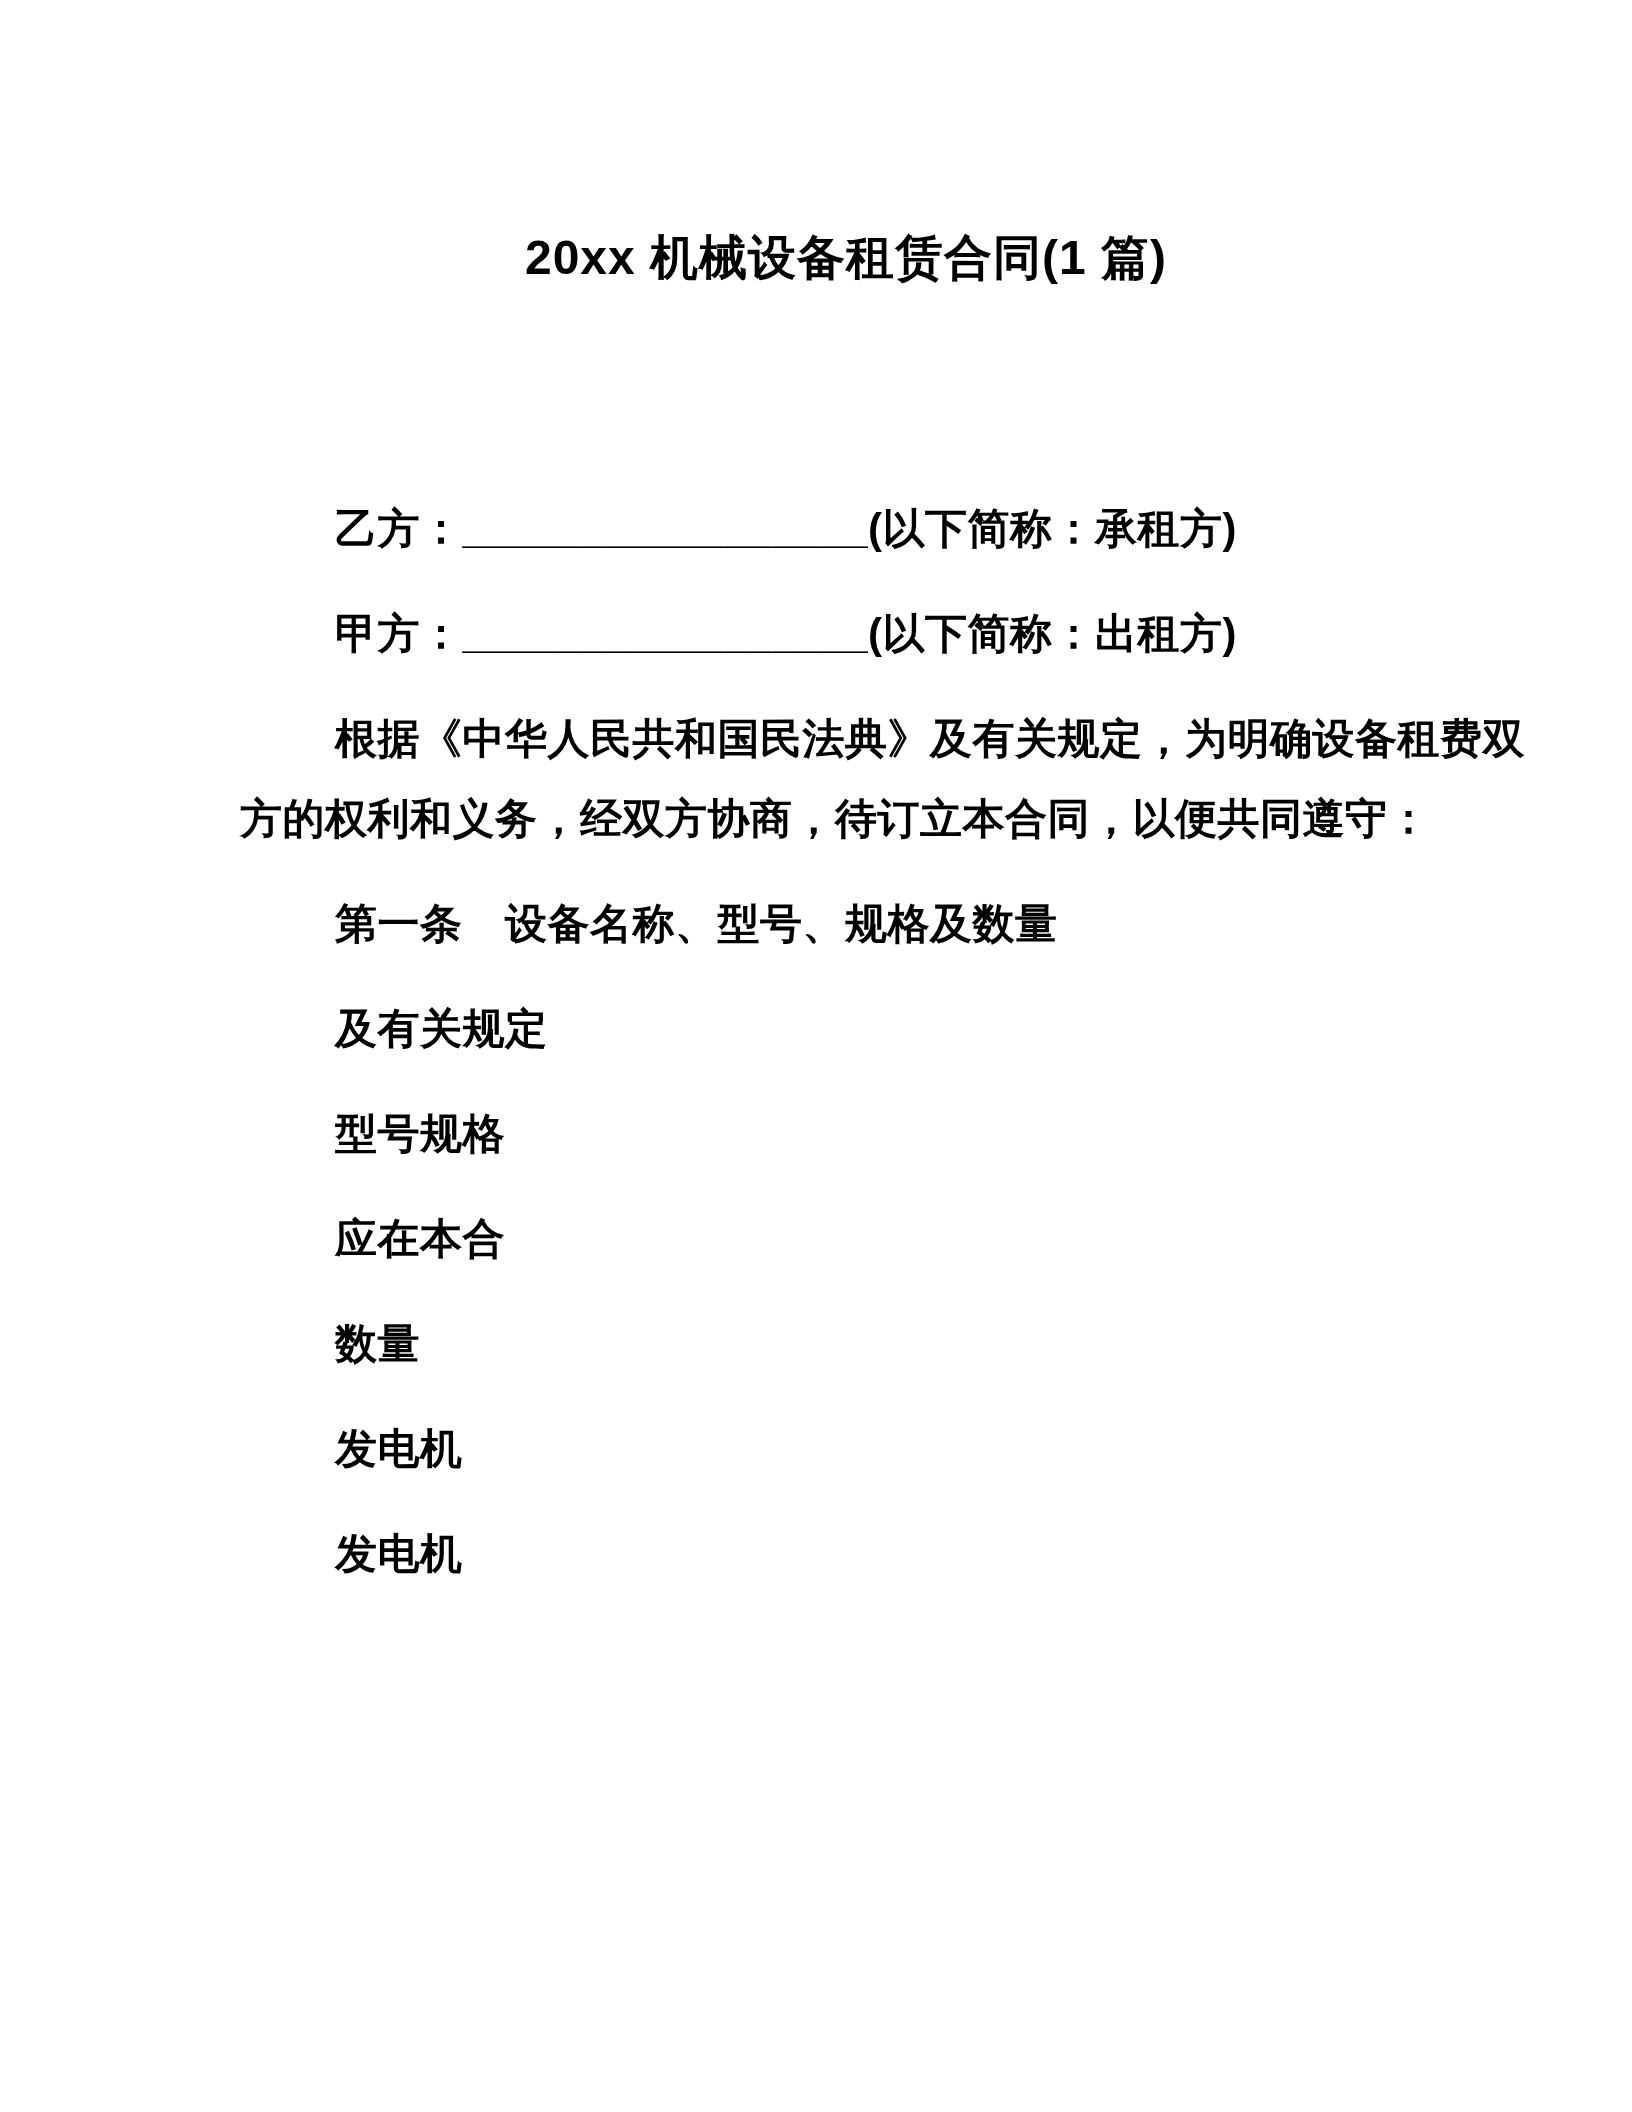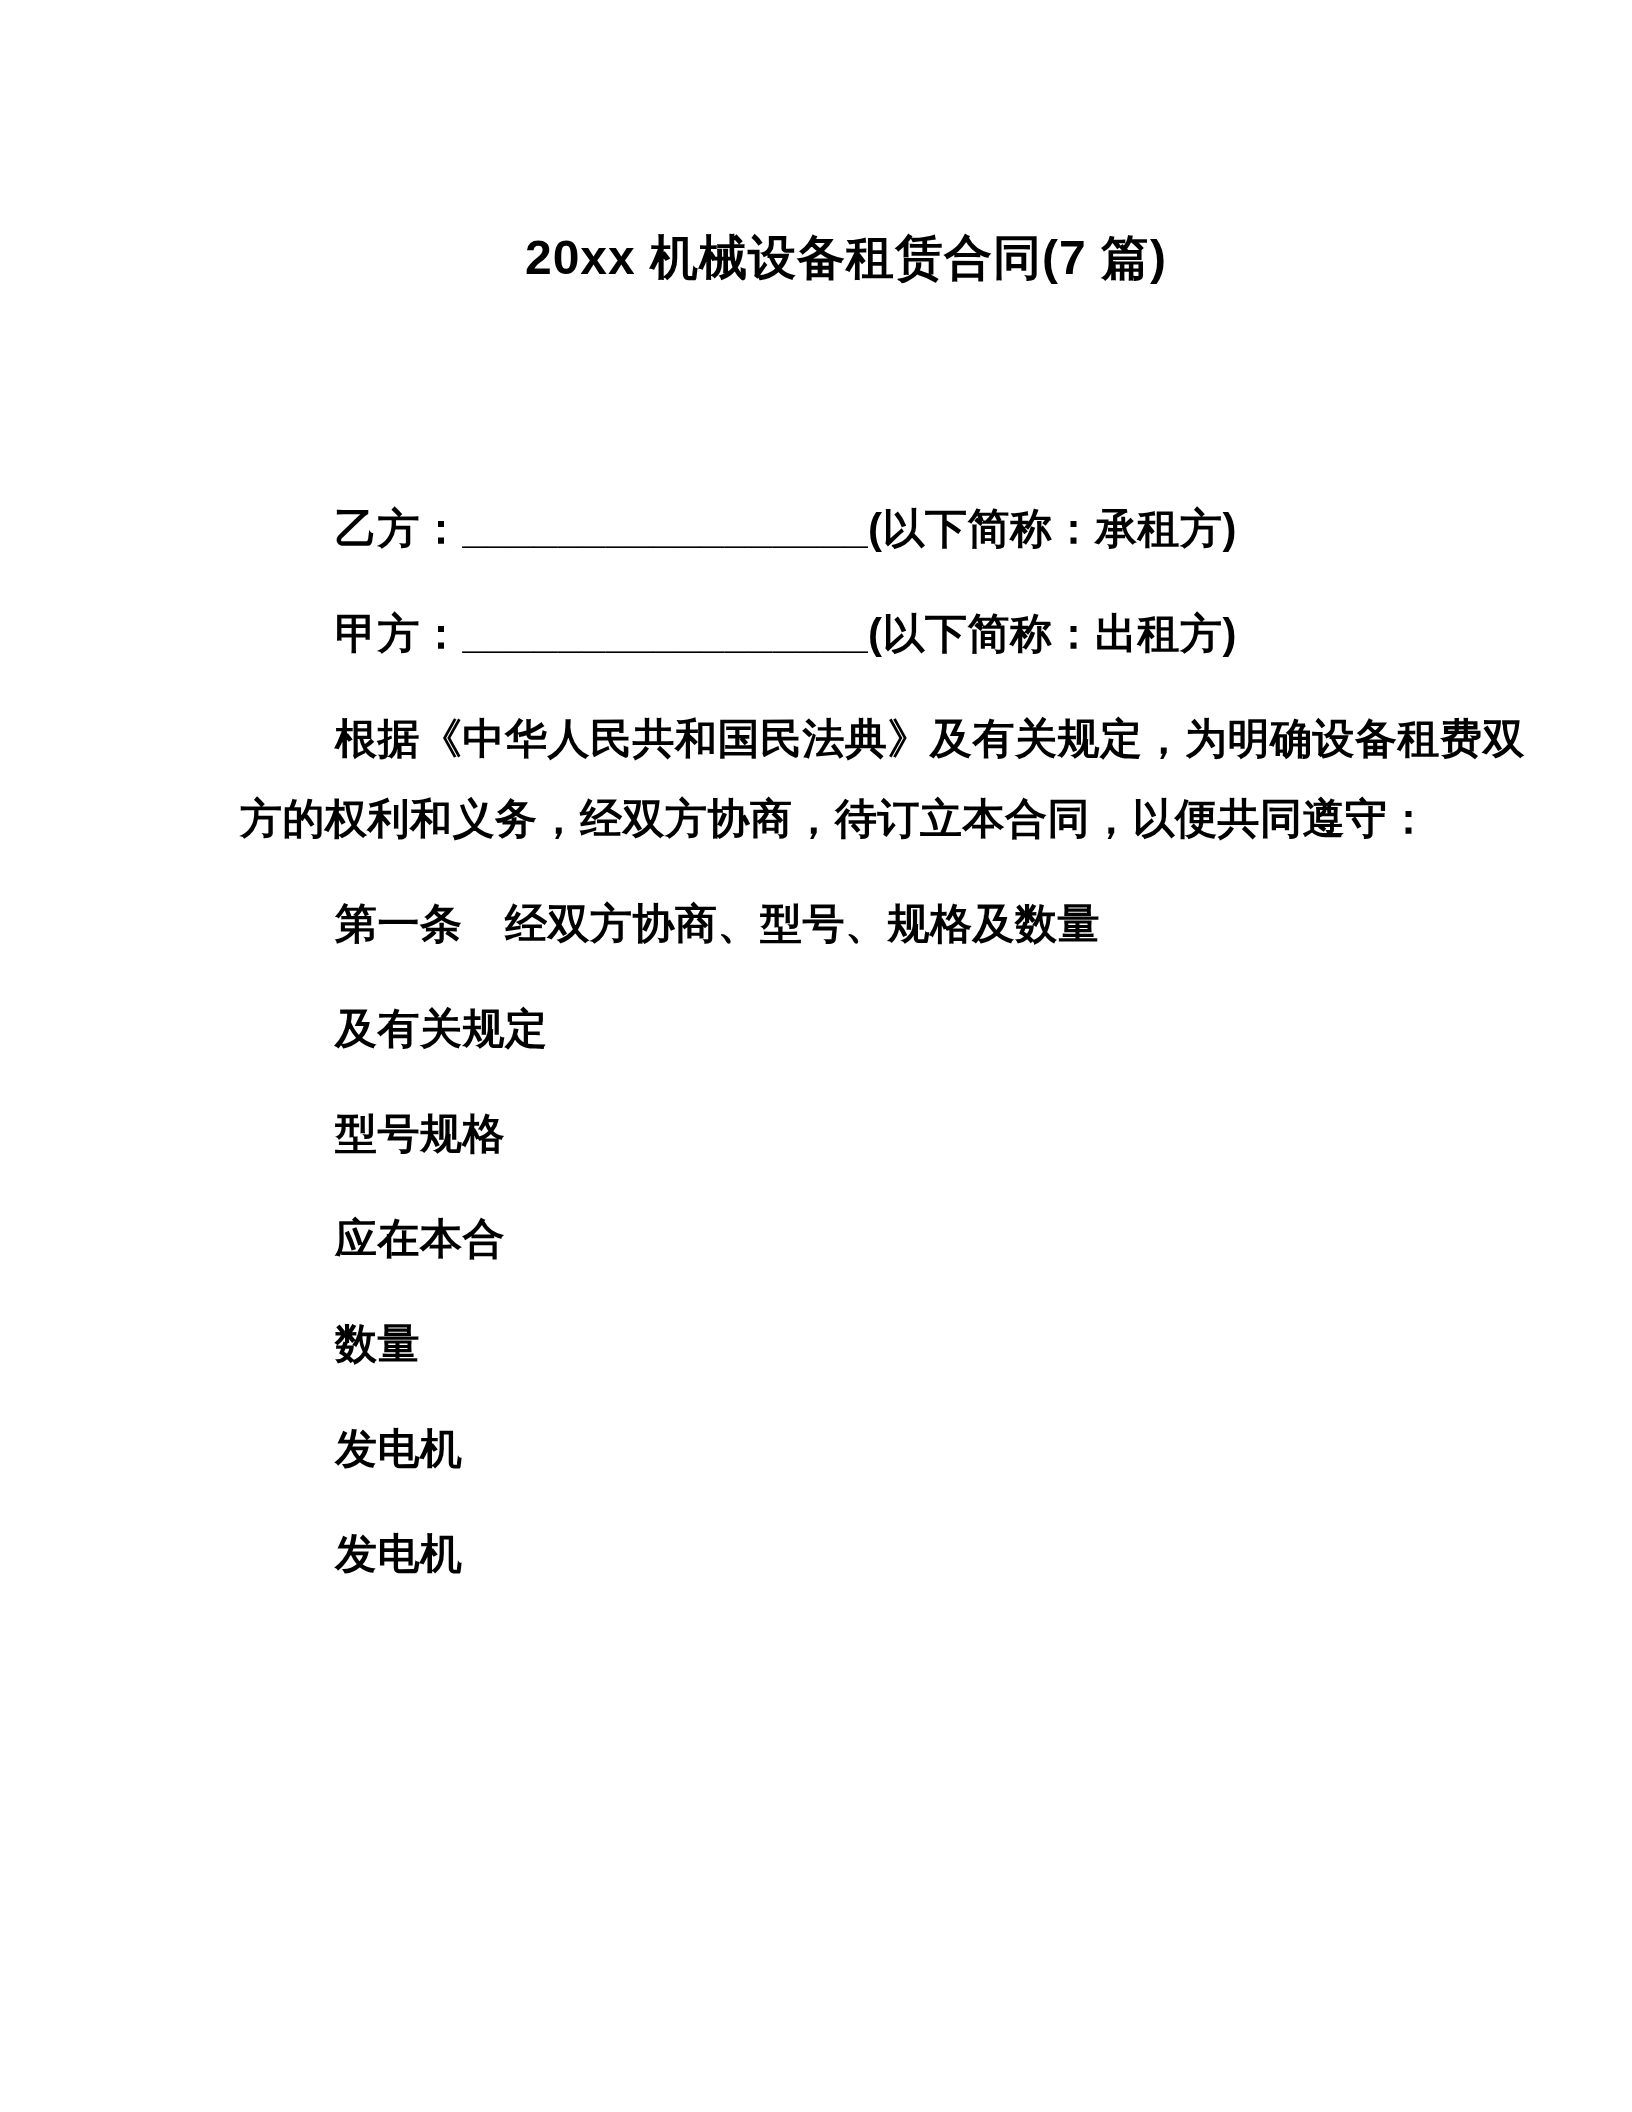--- a/index.html
+++ b/index.html
@@ -41,37 +41,37 @@
   }
   .indent {
     padding-left: 95px;
   }
 </style>
 </head>
 <body>
 
 <div class="doc">
 
-  <div class="title">20xx 机械设备租赁合同(7 篇)</div>
+  <div class="title">20xx 机械设备租赁合同(1 篇)</div>
 
   <div class="para">
     <div class="line indent">乙方：_________________(以下简称：承租方)</div>
   </div>
 
   <div class="para">
     <div class="line indent">甲方：_________________(以下简称：出租方)</div>
   </div>
 
   <div class="para">
     <div class="line indent">根据《中华人民共和国民法典》及有关规定，为明确设备租费双</div>
     <div class="line">方的权利和义务，经双方协商，待订立本合同，以便共同遵守：</div>
   </div>
 
   <div class="para">
-    <div class="line indent">第一条　经双方协商、型号、规格及数量</div>
+    <div class="line indent">第一条　设备名称、型号、规格及数量</div>
   </div>
 
   <div class="para">
     <div class="line indent">及有关规定</div>
   </div>
 
   <div class="para">
     <div class="line indent">型号规格</div>
   </div>
 

